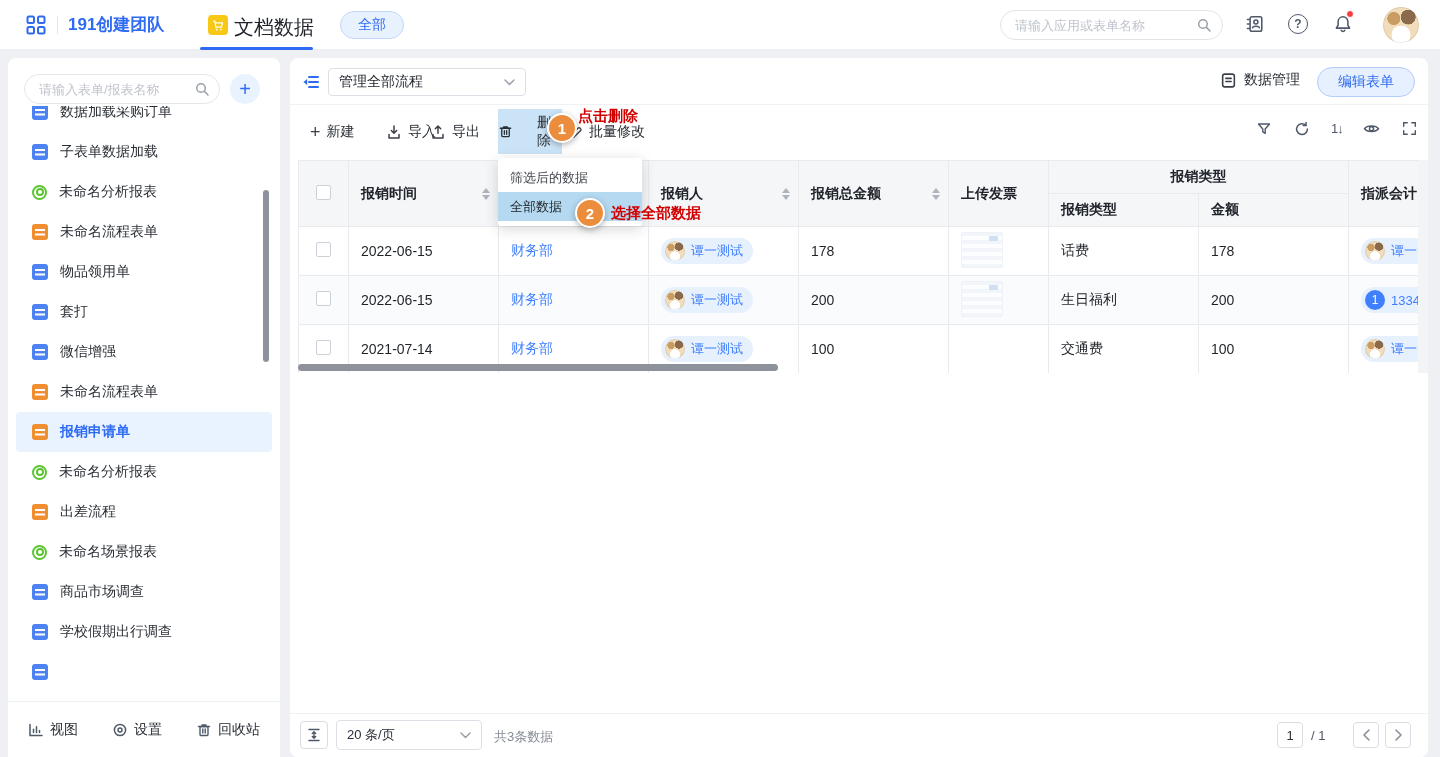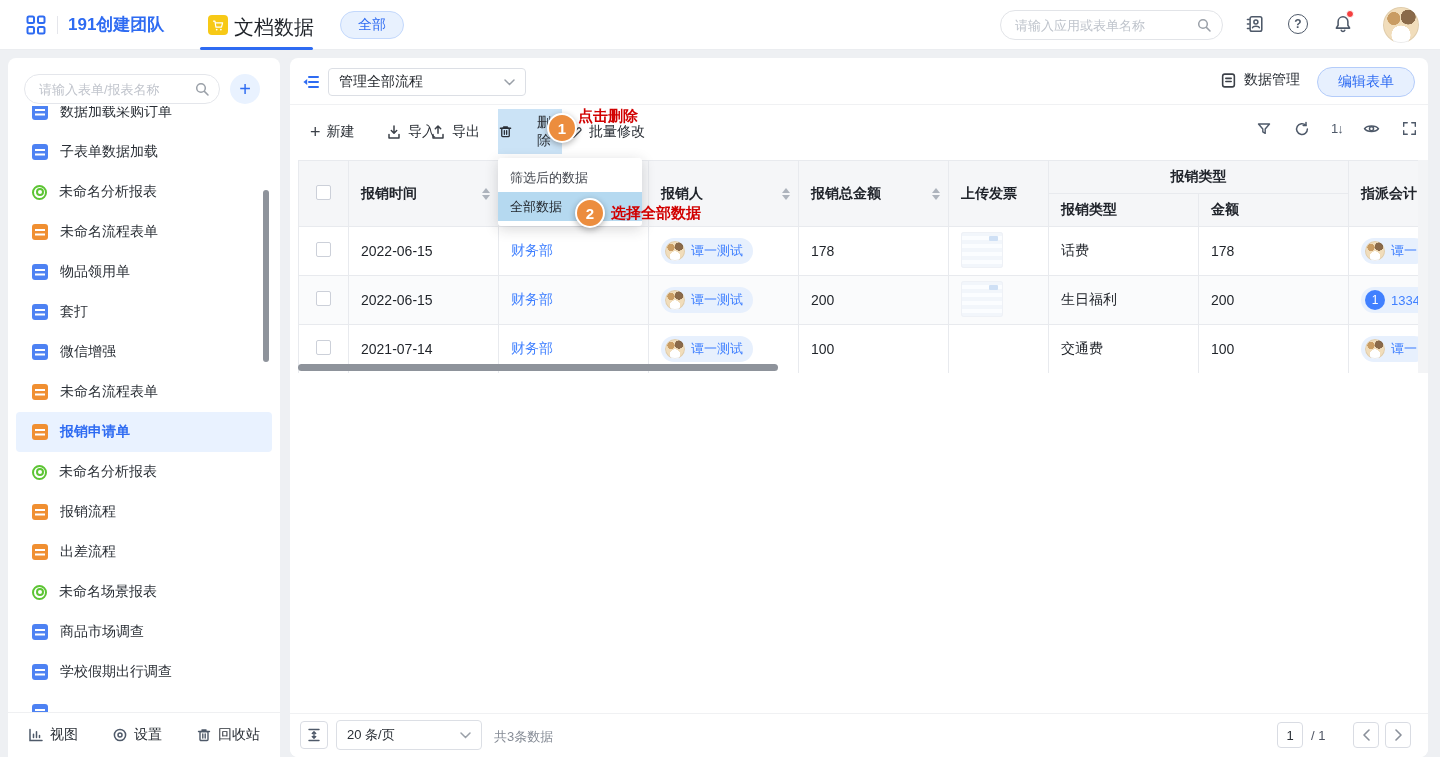--- a/index.html
+++ b/index.html
@@ -49,21 +49,21 @@
   .nav-item { height:40px; display:flex; align-items:center; gap:12px; padding:0 16px; border-radius:4px; font-size:14px; color:#2a2f36; cursor:pointer; white-space:nowrap; }
   .nav-item.selected { background:#e9f2ff; color:#2e6bf2; font-weight:700; }
   .ic-doc { width:16px; height:16px; border-radius:3px; background:currentColor; position:relative; flex:none; display:inline-block; }
   .ic-doc::after { content:""; position:absolute; left:3px; right:3px; top:4.5px; height:2px; background:#fff; box-shadow:0 4.5px 0 0 #fff; }
   .ic-report { width:15px; height:15px; border:2px solid currentColor; border-radius:50%; position:relative; flex:none; display:none; }
   .ic-report::after { content:""; position:absolute; inset:1.5px; border:2px solid currentColor; border-radius:50%; }
   .nav-item[data-icon="form-blue"] .ic-doc { color:#4d82f3; }
   .nav-item[data-icon="form-orange"] .ic-doc { color:#f08f31; }
   .nav-item[data-icon="report-green"] .ic-report { display:inline-block; color:#5cc433; }
   .side-scrollbar { position:absolute; right:11px; top:132px; width:6px; height:172px; border-radius:3px; background:#8e939b; }
-  .side-footer { position:absolute; left:0; right:0; bottom:0; height:45px; background:#fff; border-top:1px solid #eff0f2; display:flex; align-items:center; padding:0 20px; gap:34px; }
+  .side-footer { position:absolute; left:0; right:0; bottom:0; height:56px; background:#fff; border-top:1px solid #eff0f2; display:flex; align-items:center; padding:0 20px; gap:34px; }
   .side-footer .sf-item { display:flex; align-items:center; gap:6px; font-size:14px; color:#2a2f36; cursor:pointer; }
 
   
   .main { position:absolute; left:290px; top:58px; width:1138px; height:699px; background:#fff; border-radius:8px; overflow:hidden; }
   .main-topbar { position:absolute; left:0; top:0; right:0; height:47px; border-bottom:1px solid #f0f1f3; }
   .collapse { position:absolute; left:12px; top:15px; color:#2e6bf2; cursor:pointer; }
   .flow-select { position:absolute; left:38px; top:10px; width:198px; height:28px; border:1px solid #dcdfe5; border-radius:4px; display:flex; align-items:center; justify-content:space-between; padding:0 10px; font-size:14px; color:#1f2329; cursor:pointer; background:#fff; }
   .data-manage { position:absolute; left:930px; top:13px; display:flex; align-items:center; gap:7px; font-size:14px; color:#2a2f36; cursor:pointer; }
   .edit-form-btn { position:absolute; left:1027px; top:9px; width:98px; height:30px; border-radius:15px; background:#e7f0fe; border:1px solid #b4ccfa; color:#2e6bf2; font-size:14px; display:flex; align-items:center; justify-content:center; cursor:pointer; }
 
@@ -234,24 +234,20 @@
         <div class="nav-item selected" data-icon="form-orange">
           <span class="ic-doc"></span>
           <span>报销申请单</span>
         </div>
         <div class="nav-item" data-icon="report-green">
           <span class="ic-report"></span>
           <span>未命名分析报表</span>
         </div>
         <div class="nav-item" data-icon="form-orange">
           <span class="ic-doc"></span>
-          <span>报销流程</span>
-        </div>
-        <div class="nav-item" data-icon="form-orange">
-          <span class="ic-doc"></span>
           <span>出差流程</span>
         </div>
         <div class="nav-item" data-icon="report-green">
           <span class="ic-report"></span>
           <span>未命名场景报表</span>
         </div>
         <div class="nav-item" data-icon="form-blue">
           <span class="ic-doc"></span>
           <span>商品市场调查</span>
         </div>

